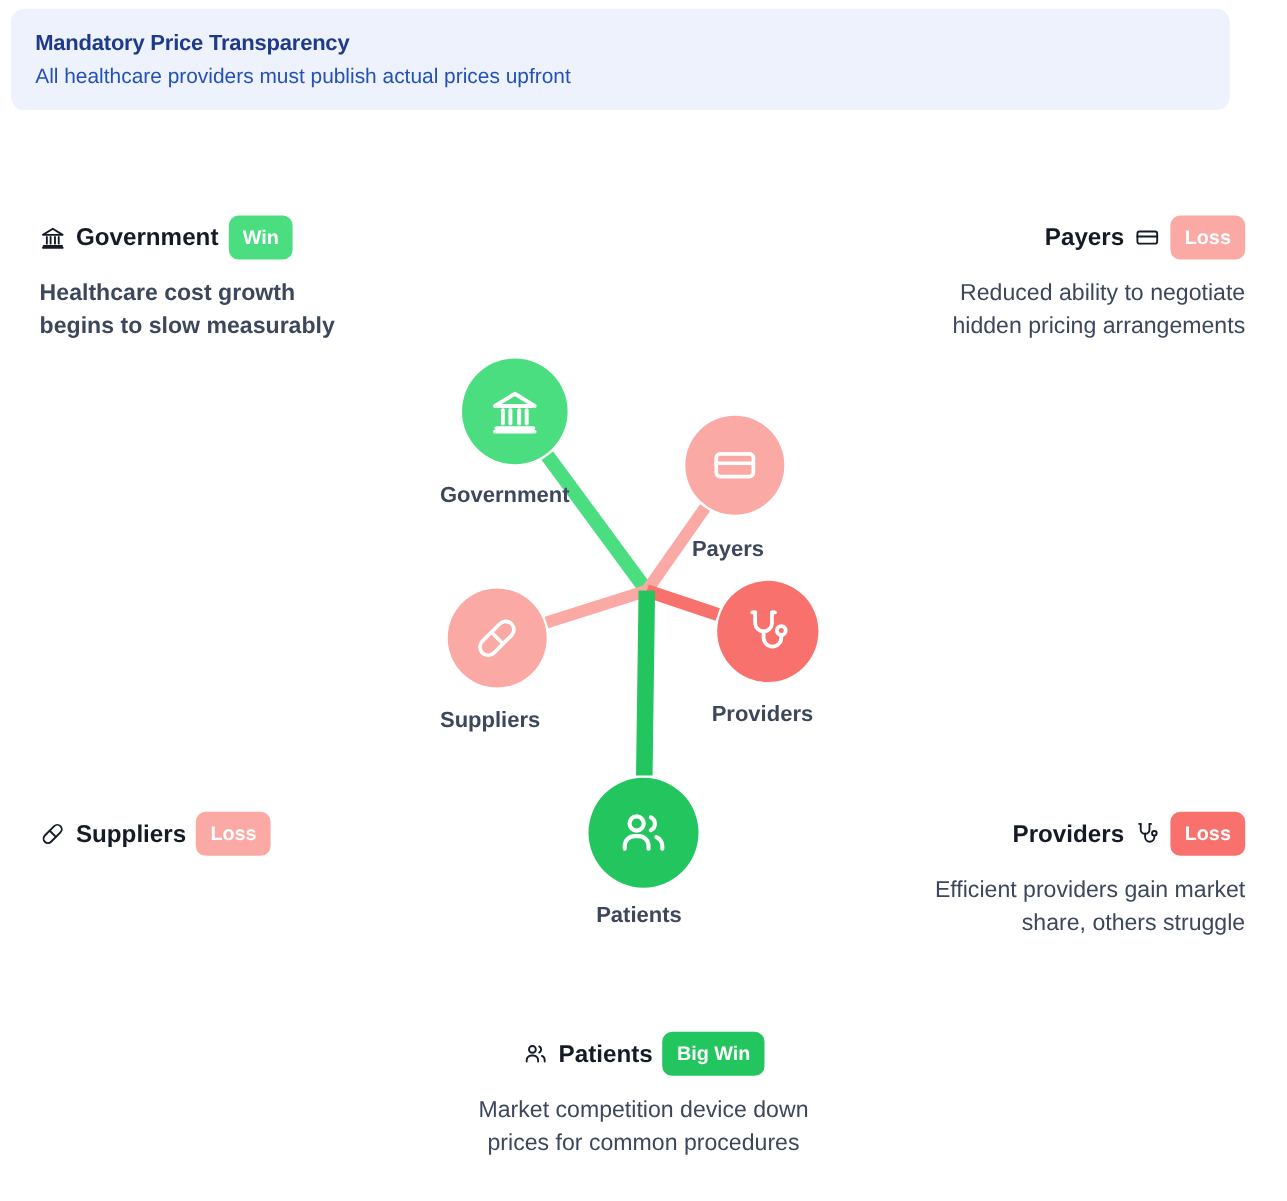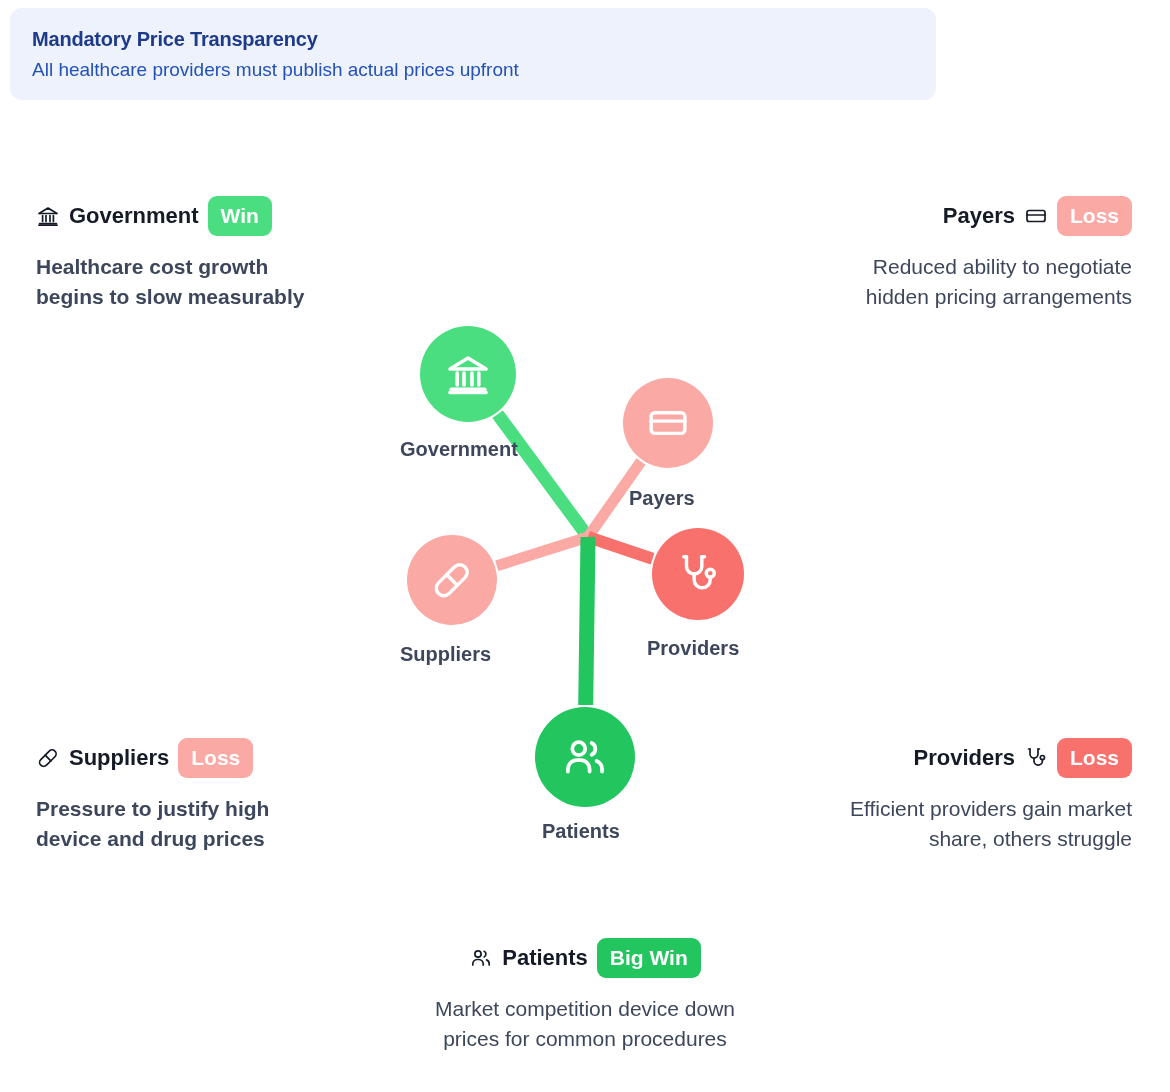--- a/index.html
+++ b/index.html
@@ -17,21 +17,21 @@
     width: 1170px;
     height: 1092px;
     background: #ffffff;
   }
 
   
   .banner {
     position: absolute;
     left: 10px;
     top: 8px;
-    width: 926px;
+    width: 1108px;
     height: 92px;
     background: #EDF2FC;
     border-radius: 12px;
     padding: 18px 22px 0 22px;
   }
   .banner-title {
     font-size: 20px;
     font-weight: bold;
     color: #1E3A8A;
     letter-spacing: -0.2px;
@@ -73,21 +73,21 @@
     height: 24px;
     flex: none;
   }
   .badge {
     display: inline-flex;
     align-items: center;
     justify-content: center;
     height: 40px;
     padding: 0 13px;
     border-radius: 9px;
-    font-size: 21px;
+    font-size: 18px;
     font-weight: bold;
     color: #ffffff;
     white-space: nowrap;
   }
   .info-desc {
     font-size: 21px;
     line-height: 30px;
     color: #3D475C;
   }
   .info.left  .info-desc { text-align: left; font-weight: bold; }
@@ -205,21 +205,20 @@
     <div class="info-head">
       <span class="ico">
         <svg width="24" height="24" viewBox="0 0 24 24" fill="none" stroke="#141A26" stroke-width="1.7" stroke-linecap="round" stroke-linejoin="round">
           <rect x="1.8" y="8" width="20" height="8" rx="4" transform="rotate(-45 12 12)"></rect>
           <path d="M9.2 9.2l5.6 5.6"></path>
         </svg>
       </span>
       <span class="info-name">Suppliers</span>
       <span class="badge" id="badge-suppliers" style="background: rgb(250, 169, 164);">Loss</span>
     </div>
-    <div class="info-desc">Pressure to justify high device and drug prices</div>
   </div>
 
   <div class="info right" id="info-providers">
     <div class="info-head">
       <span class="info-name">Providers</span>
       <span class="ico">
         <svg width="24" height="24" viewBox="0 0 24 24" fill="none" stroke="#141A26" stroke-width="1.7" stroke-linecap="round" stroke-linejoin="round">
           <path d="M6 3v5a4 4 0 0 0 8 0V3"></path>
             <path d="M6 3H4.6M14 3h1.4"></path>
           <path d="M10 12v3a4.2 4.2 0 0 0 8.4 0v-1.3"></path>

